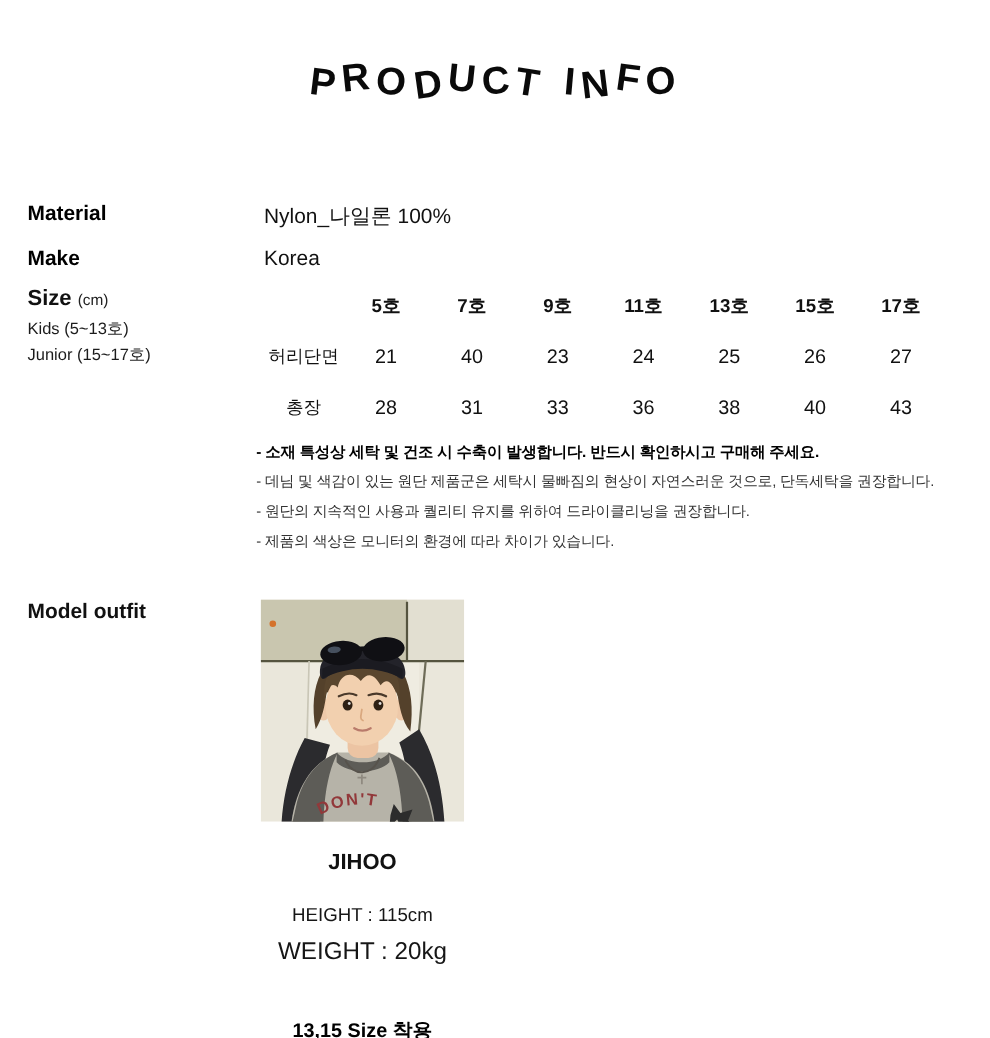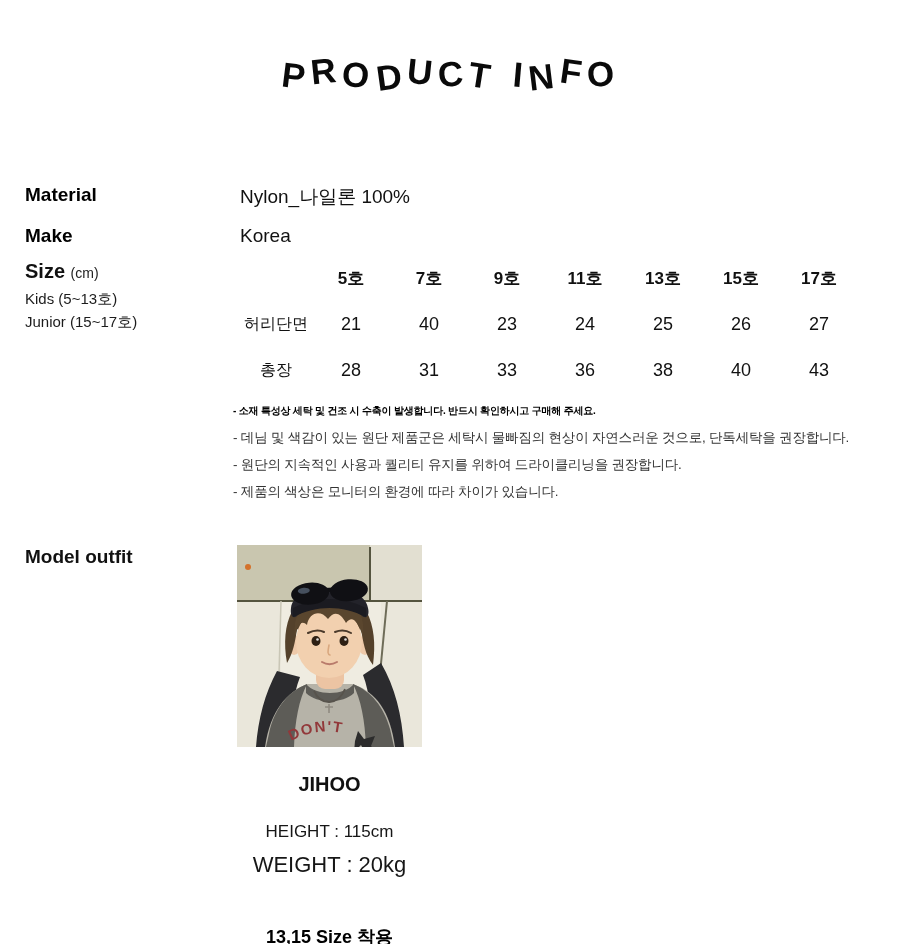--- a/index.html
+++ b/index.html
@@ -45,21 +45,21 @@
   .size-table .cell {
     display:flex; align-items:center; justify-content:center;
     font-size:18px; color:#111;
   }
   .size-table .head  { font-weight:700; font-size:17px; }
   .size-table .rowlb { font-weight:400; font-size:16px; }
 
   
   .notes { top:403px; left:233px; width:660px; }
   .note { font-size:13.5px; color:#333; line-height:15px; margin-bottom:12px; letter-spacing:-0.2px; }
-  .note-strong { font-weight:700; color:#000; font-size:10px; }
+  .note-strong { font-weight:700; color:#000; font-size:14px; }
 
   
   .model-label { top:546px; left:25px; font-size:19px; font-weight:700; }
   .model-photo { top:545px; left:237px; width:185px; height:202px; }
   .model-photo svg { display:block; }
 
   .caption { left:212px; width:235px; text-align:center; }
   .model-name  { top:773px; font-size:20px; font-weight:700; }
   .model-height{ top:822px; font-size:17px; color:#161616; }
   .model-weight{ top:852px; font-size:22px; color:#161616; }

